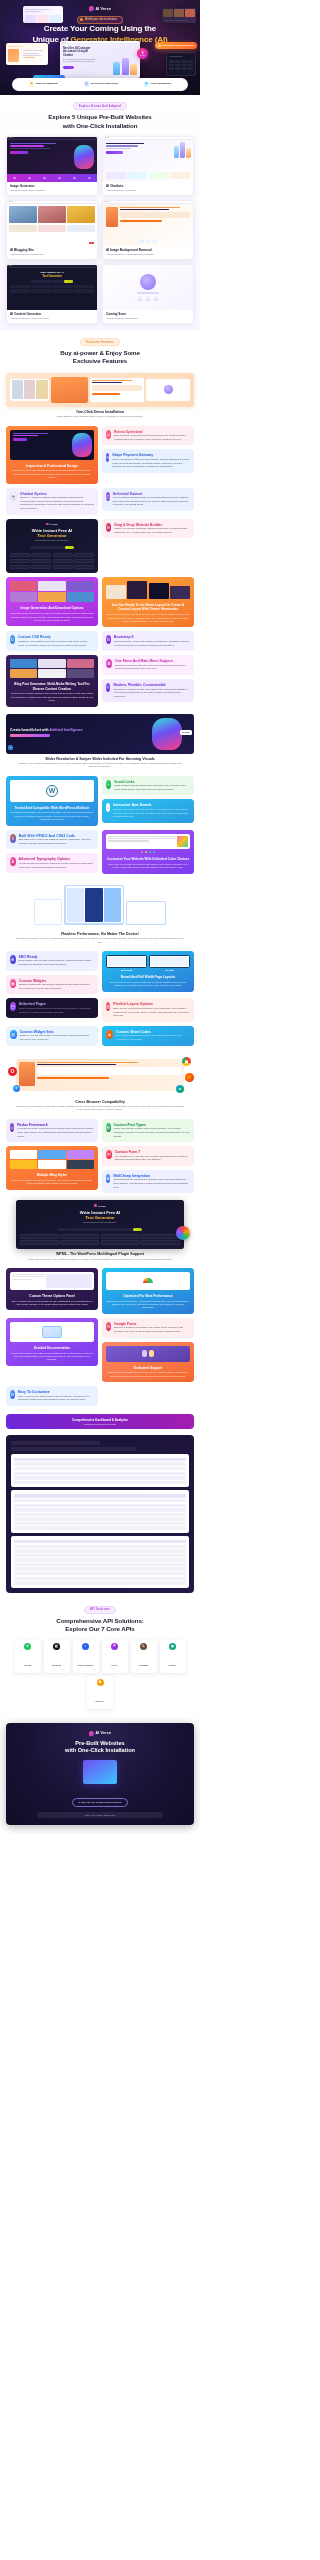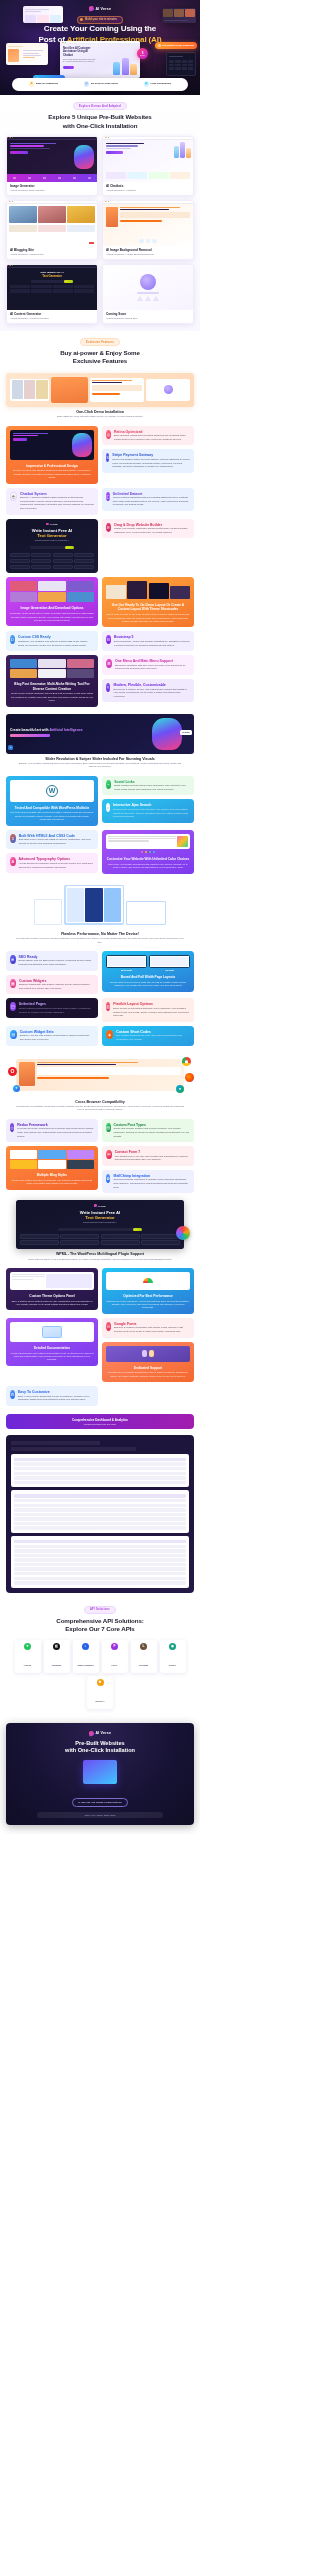--- a/index.html
+++ b/index.html
@@ -226,21 +226,21 @@
       <span class="logo-text">AI Verse</span>
     </div>
 
     <div class="hero-badge">
       <span class="bdot"></span>
       <span>Build your site in minutes</span>
     </div>
 
     <h1 class="hero-h1">
       <span>Create Your Coming Using the</span><br>
-      <span>Post of </span><em>Artificial Professional (AI)</em>
+      <span>Unique of </span><em>Generator Intelligence (AI)</em>
     </h1>
 
     <div class="hero-cta">
       <span class="cdot"></span>
       <span>Get Instant Theme Download</span>
     </div>
 
     <div class="hero-main-mock">
       <div class="mockbar">
         <span class="dot" style="background:#ff5f57"></span>

